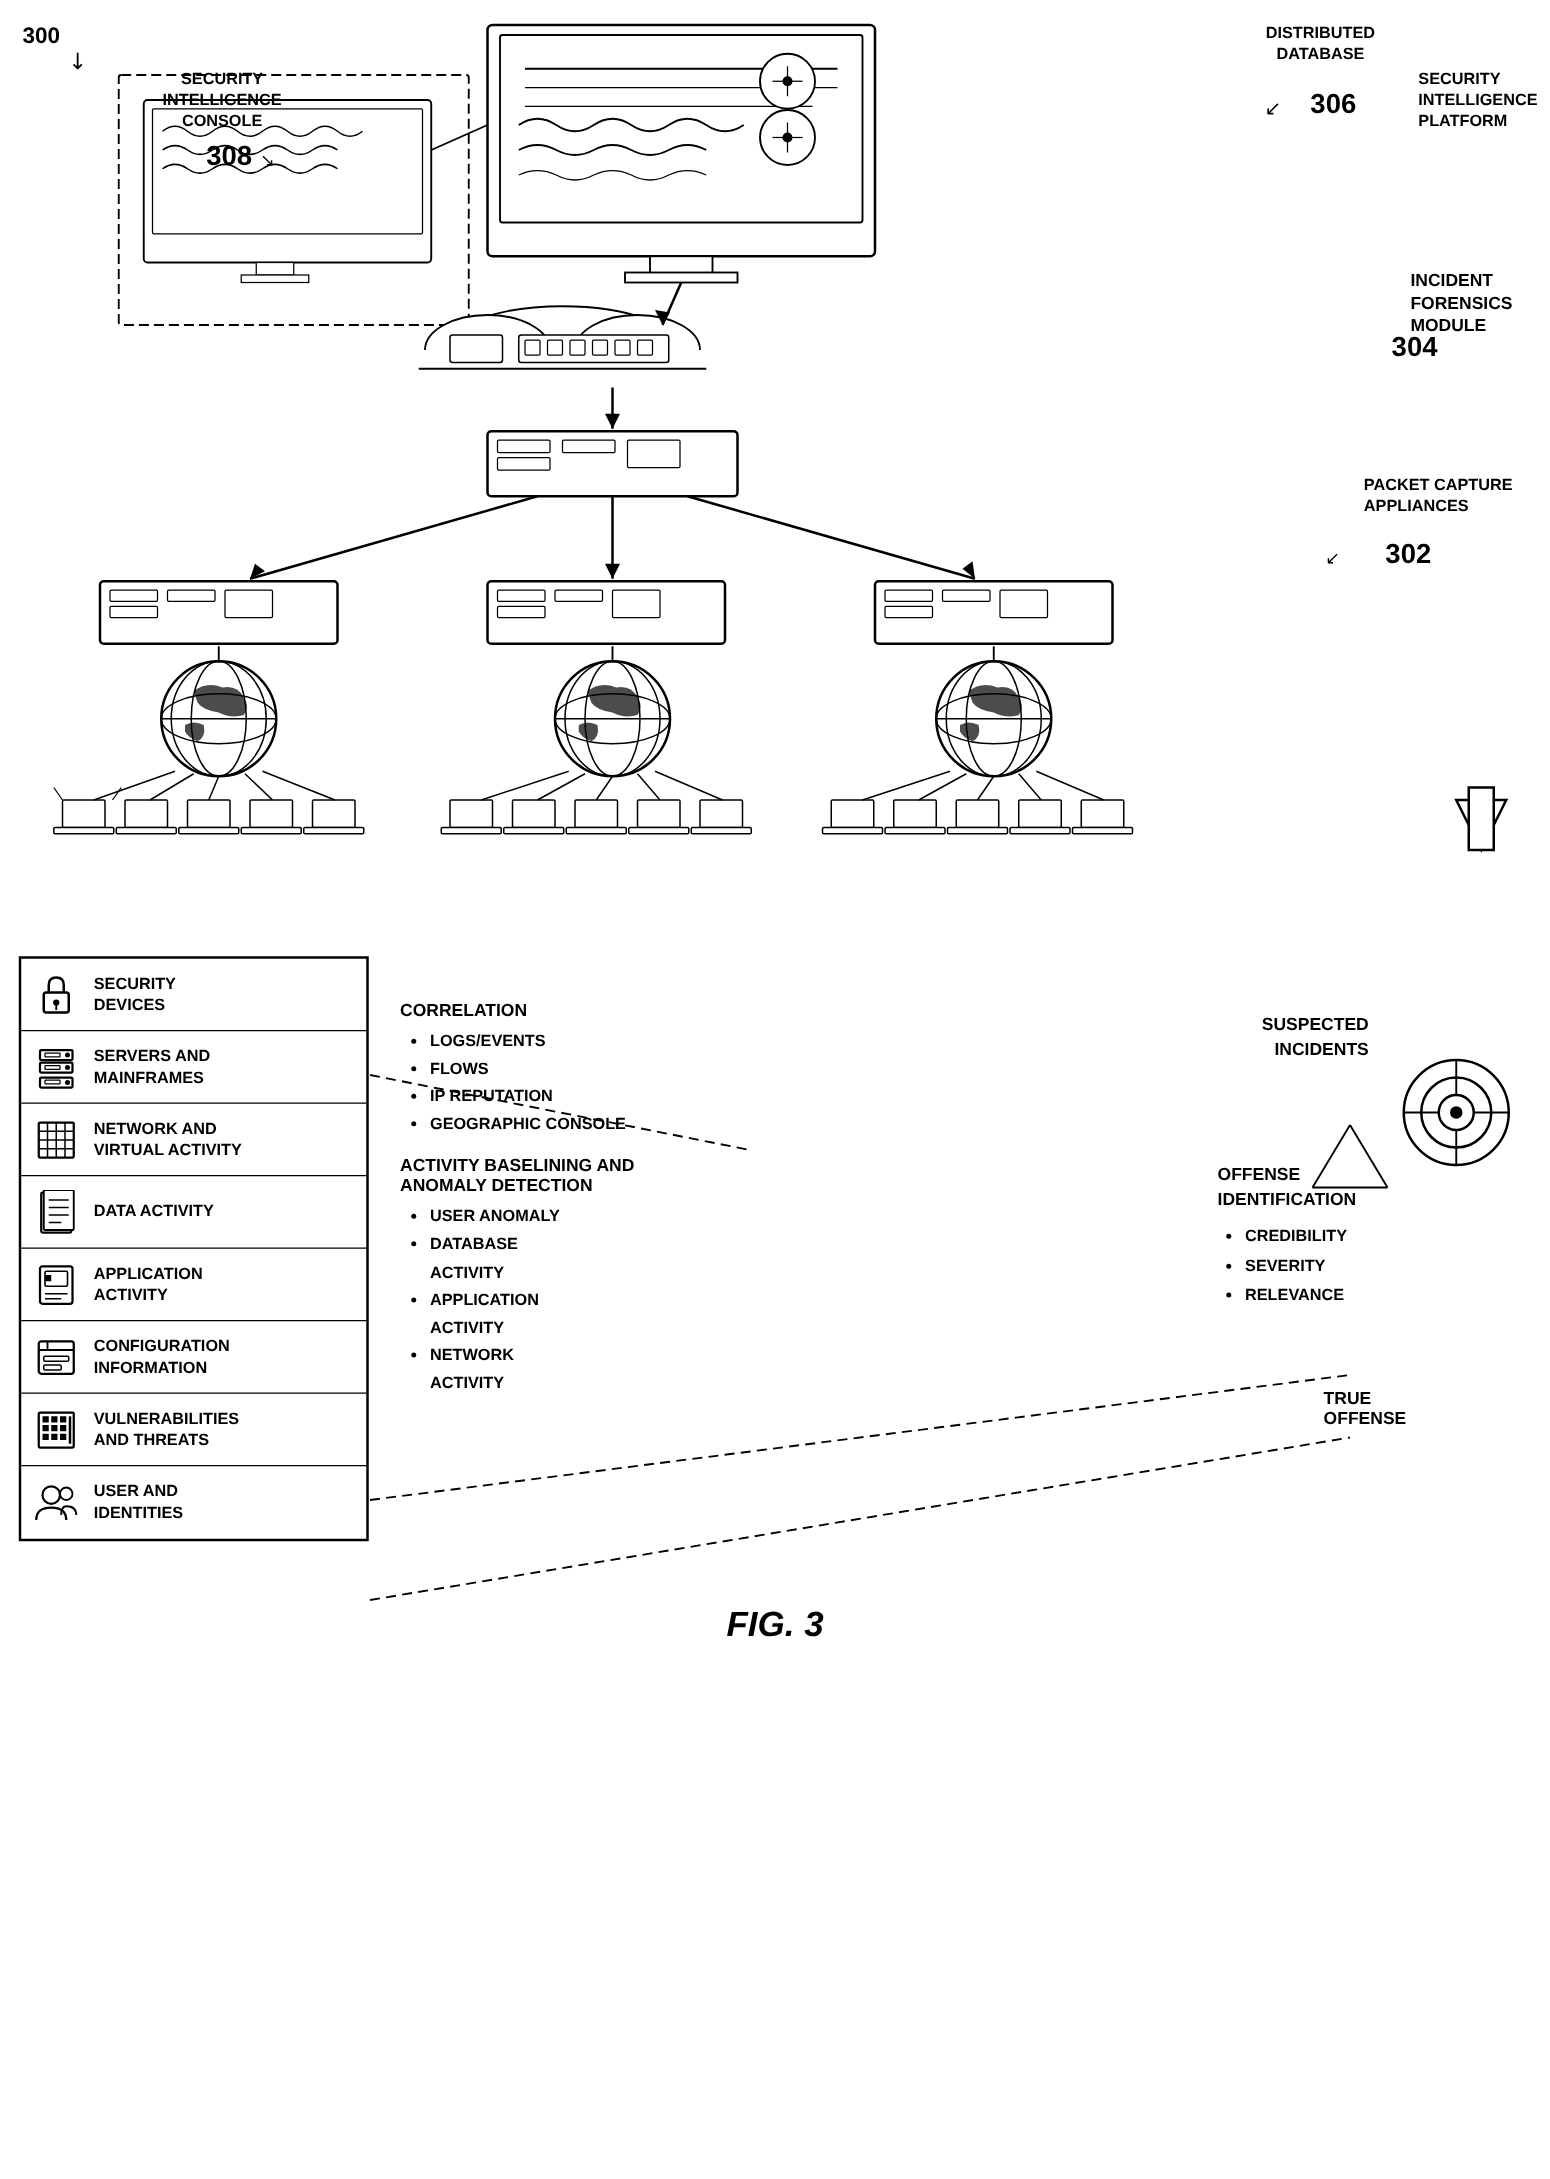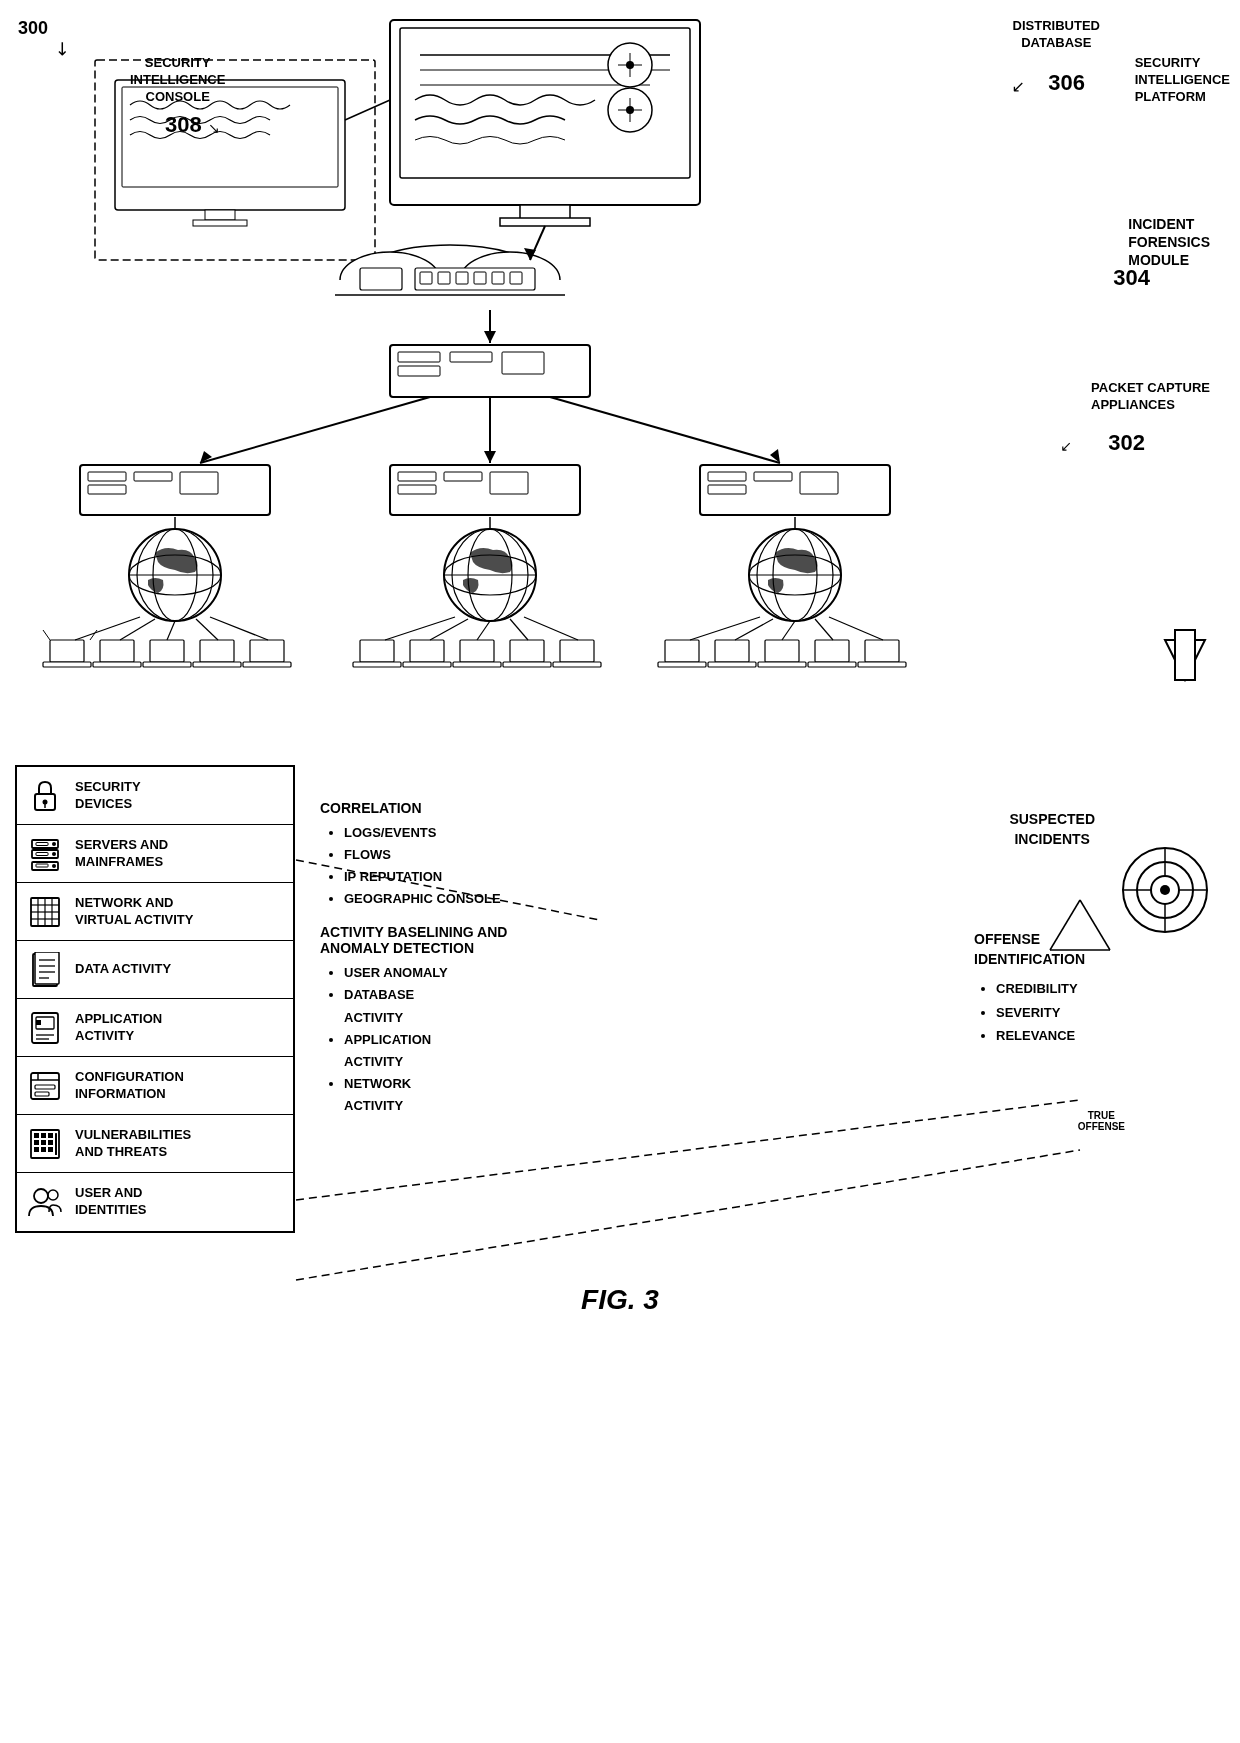--- a/index.html
+++ b/index.html
@@ -563,32 +563,32 @@
     </ul>
     <div class="section-title" style="">ACTIVITY BASELINING AND<br>ANOMALY DETECTION</div>
     <ul class="bullet-list">
       <li>USER ANOMALY</li>
       <li>DATABASE<br>ACTIVITY</li>
       <li>APPLICATION<br>ACTIVITY</li>
       <li>NETWORK<br>ACTIVITY</li>
     </ul>
   </div>
 
-  <div style="position:absolute;top:810px;right:145px;font-size:14px;font-weight:bold;text-align:center;line-height:1.4;">SUSPECTED<br>INCIDENTS</div>
+  <div style="position:absolute;top:810px;right:145px;font-size:14px;font-weight:bold;text-align:right;line-height:1.4;">SUSPECTED<br>INCIDENTS</div>
 
   <div style="position:absolute;top:930px;right:155px;font-size:14px;font-weight:bold;line-height:1.4;">
     <div>OFFENSE<br>IDENTIFICATION</div>
     <ul style="list-style:disc;padding-left:22px;margin-top:8px;font-size:13px;font-weight:bold;line-height:1.8;">
       <li>CREDIBILITY</li>
       <li>SEVERITY</li>
       <li>RELEVANCE</li>
     </ul>
   </div>
 
-  <div style="position:absolute;top:1110px;right:115px;font-size:10px;font-weight:bold;text-align:center;">TRUE<br>OFFENSE</div>
+  <div style="position:absolute;top:1110px;right:115px;font-size:14px;font-weight:bold;">TRUE<br>OFFENSE</div>
 
   <svg style="position:absolute;top:845px;right:30px;width:90px;height:90px;" viewBox="0 0 90 90" xmlns="http://www.w3.org/2000/svg">
     <circle cx="45" cy="45" r="42" fill="none" stroke="black" stroke-width="2"></circle>
     <circle cx="45" cy="45" r="28" fill="none" stroke="black" stroke-width="2"></circle>
     <circle cx="45" cy="45" r="14" fill="none" stroke="black" stroke-width="2"></circle>
     <circle cx="45" cy="45" r="5" fill="black"></circle>
 
     <line x1="45" y1="3" x2="45" y2="31" stroke="black" stroke-width="1.5"></line>
     <line x1="45" y1="59" x2="45" y2="87" stroke="black" stroke-width="1.5"></line>
     <line x1="3" y1="45" x2="31" y2="45" stroke="black" stroke-width="1.5"></line>

